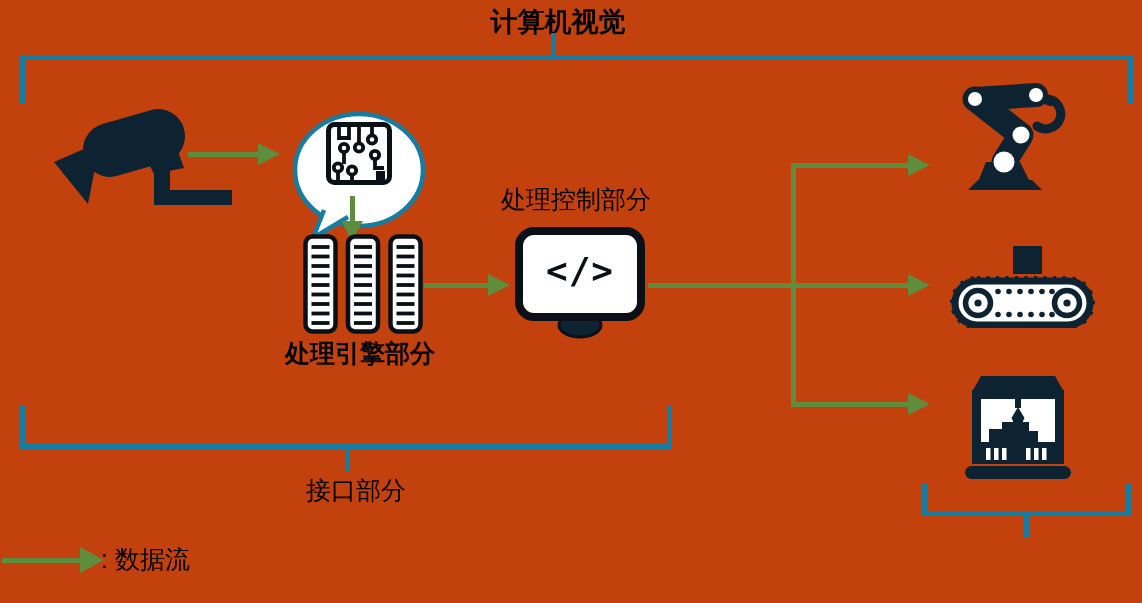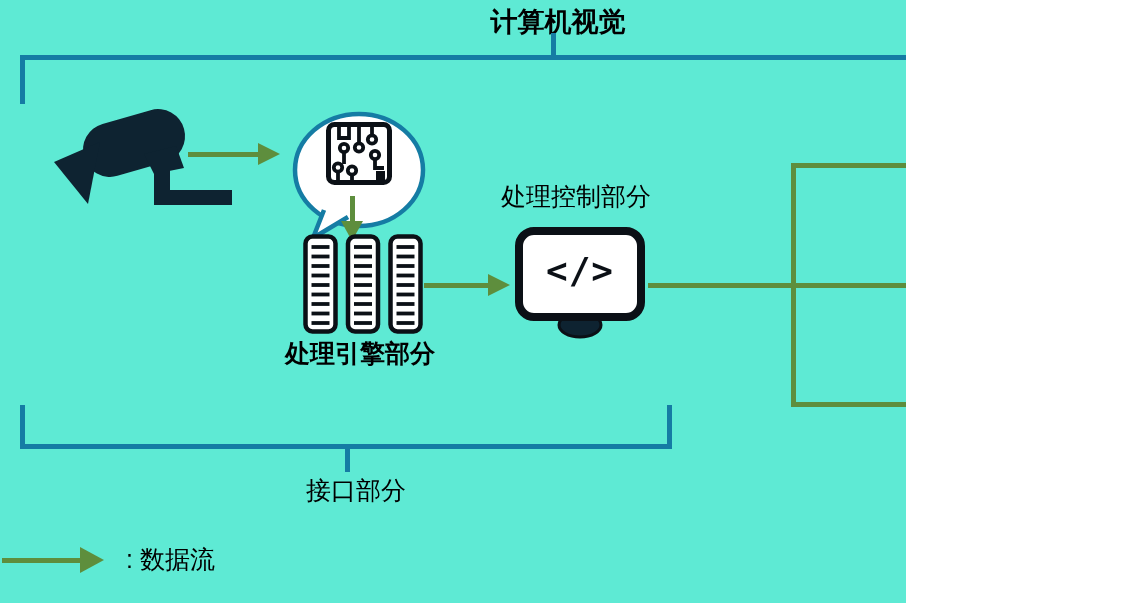--- a/index.html
+++ b/index.html
@@ -3,21 +3,21 @@
 <meta charset="utf-8">
 <style>
   :root{
     --teal:#157ca4;
     --green:#5e8e3d;
     --dark:#0e2331;
     --black:#0b1016;
   }
   html,body{margin:0;padding:0;background:#fff;}
   .canvas{
-    position:relative;width:906px;height:603px;background:#5eead4;overflow:hidden;
+    position:relative;width:1142px;height:603px;background:#c2410c;overflow:hidden;
     font-family:"Liberation Sans","DejaVu Sans",sans-serif;color:#000;
   }
   .lbl{position:absolute;font-size:25px;line-height:1.15;text-align:center;white-space:nowrap;color:#000;}
   .title{position:absolute;font-size:27px;font-weight:bold;text-align:center;white-space:nowrap;}
   .hline{position:absolute;height:5px;background:var(--green);}
   .vline{position:absolute;width:5px;background:var(--green);}
   .ah-r{position:absolute;width:0;height:0;border-top:11px solid transparent;border-bottom:11px solid transparent;border-left:22px solid var(--green);}
   .ah-d{position:absolute;width:0;height:0;border-left:11px solid transparent;border-right:11px solid transparent;border-top:20px solid var(--green);}
   .br-top{position:absolute;border:5px solid var(--teal);border-bottom:none;box-sizing:border-box;}
   .br-bot{position:absolute;border:5px solid var(--teal);border-top:none;box-sizing:border-box;}
@@ -31,21 +31,21 @@
 </style>
 </head>
 <body>
 
 <div class="canvas">
 
   <div class="title" style="left:408px;top:4px;width:300px;">计算机视觉</div>
   <div class="tick" style="left:551px;top:33px;height:24px;"></div>
   <div class="br-top" style="left:20px;top:55px;width:1113px;height:49px;"></div>
 
-  <div class="lbl" style="left:476px;top:185px;width:200px;font-family:Liberation Mono, monospace;">处理控制部分</div>
+  <div class="lbl" style="left:476px;top:185px;width:200px;">处理控制部分</div>
   <div class="lbl" style="left:260px;top:339px;width:200px;font-weight:bold;">处理引擎部分</div>
 
   <svg class="icon" style="left:52px;top:102px;" width="185" height="108" viewBox="0 0 185 108">
     <g fill="var(--dark)">
       <rect x="30" y="14" width="104" height="54" rx="27" transform="rotate(-16 82 41)"></rect>
       <polygon points="2,60 48,40 36,102"></polygon>
       <polygon points="92,52 124,44 132,66 102,72"></polygon>
       <path d="M102,68 h16 v20 h62 v15 h-78 Z"></path>
     </g>
   </svg>
@@ -186,15 +186,15 @@
 
   <div class="br-bot" style="left:20px;top:405px;width:652px;height:44px;"></div>
   <div class="tick" style="left:345px;top:448px;height:24px;"></div>
   <div class="lbl" style="left:256px;top:476px;width:200px;">接口部分</div>
 
   <div class="br-bot" style="left:922px;top:483px;width:209px;height:33px;"></div>
   <div class="tick" style="left:1024px;top:515px;height:23px;"></div>
 
   <div class="hline" style="left:2px;top:558px;width:78px;"></div>
   <div class="ah-r" style="left:80px;top:547px;border-top-width:13px;border-bottom-width:13px;border-left-width:24px;"></div>
-  <div class="lbl" style="left:126px;top:545px;width:140px;text-align:left;">: 数据流</div>
+  <div class="lbl" style="left:101px;top:545px;width:140px;text-align:left;">: 数据流</div>
 
 </div>
 
 </body></html>

